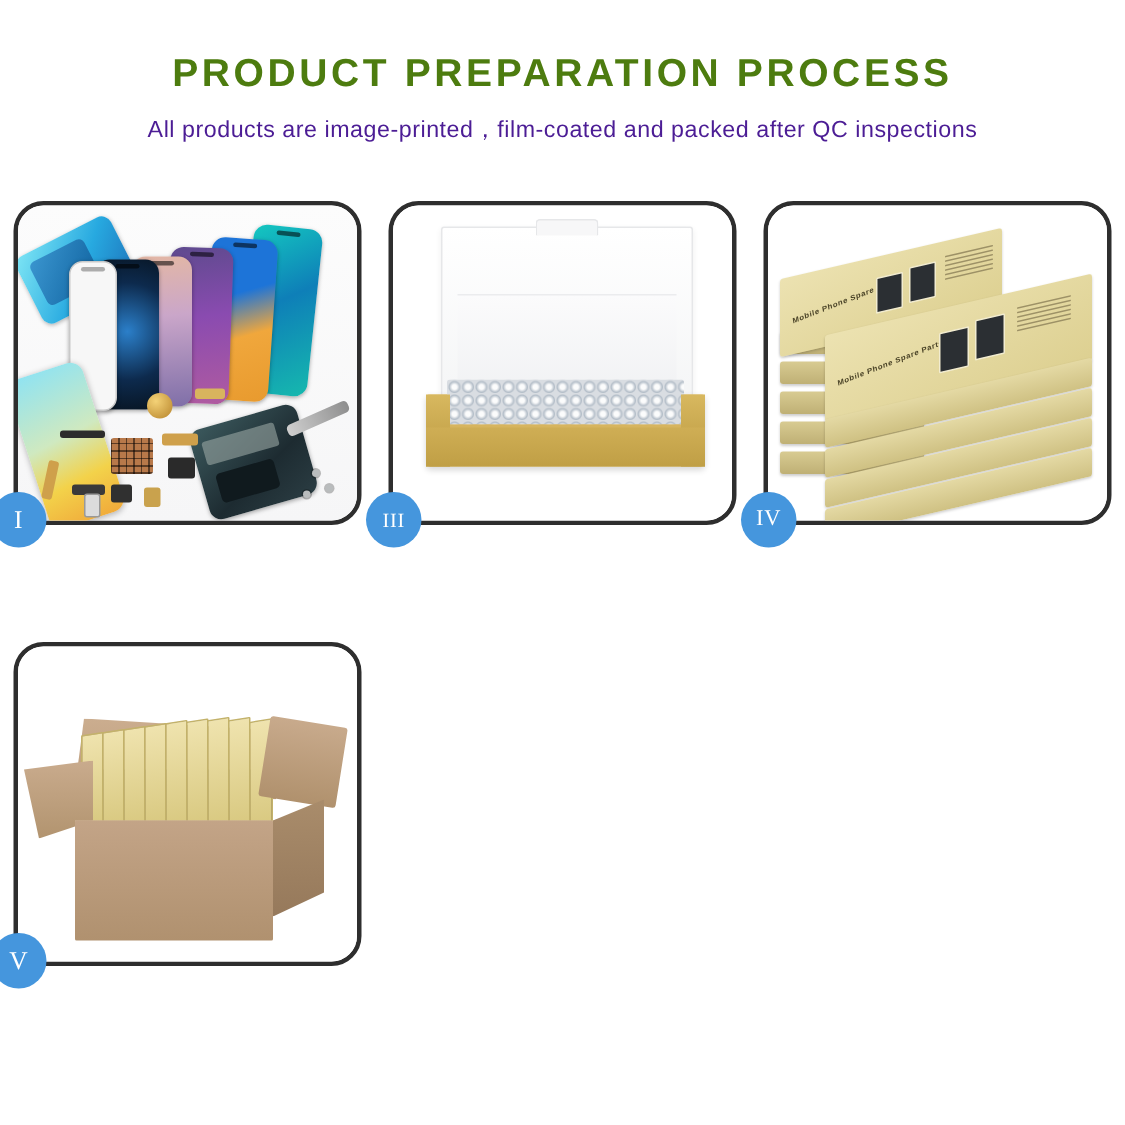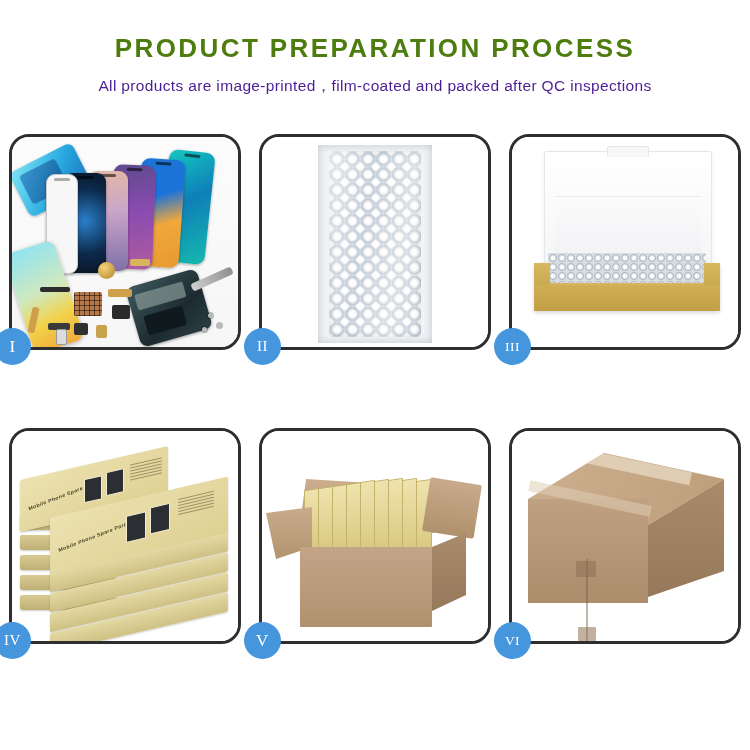--- a/index.html
+++ b/index.html
@@ -279,29 +279,20 @@
       <div class="strip s8"></div>
       <div class="strip s9"></div>
       <div class="tool"></div>
       <div class="screwdot" style="left:196px;top:176px"></div>
       <div class="screwdot" style="left:205px;top:186px"></div>
       <div class="screwdot" style="left:190px;top:190px"></div>
     </div>
     <div class="badge">I</div>
   </div>
 
-  <div class="panel">
-    <div class="panel-inner p2">
-      <div class="bw-shell"></div>
-      <div class="bw">
-        <div class="bw-gloss"></div>
-      </div>
-    </div>
-    <div class="badge wide">II</div>
-  </div>
 
   <div class="panel">
     <div class="panel-inner p3">
       <div class="lid">
         <div class="lid-tab"></div>
       </div>
       <div class="tray">
         <div class="tray-in"></div>
         <div class="tray-lcorner"></div>
         <div class="tray-rcorner"></div>
@@ -378,31 +369,14 @@
         <div class="c5-flapL"></div>
         <div class="c5-flapR"></div>
         <div class="c5-rim"></div>
         <div class="c5-right"></div>
         <div class="c5-front"></div>
       </div>
     </div>
     <div class="badge">V</div>
   </div>
 
-  <div class="panel">
-    <div class="panel-inner p6">
-      <div class="c6">
-        <div class="c6-top">
-          <div class="tape t1"></div>
-        </div>
-        <div class="c6-right"></div>
-        <div class="c6-left">
-          <div class="seam sm1"></div>
-          <div class="tab tb1"></div>
-          <div class="tab tb2"></div>
-        </div>
-        <div class="tape t2"></div>
-      </div>
-    </div>
-    <div class="badge vwide">VI</div>
-  </div>
 
 </div>
 
 </body></html>

